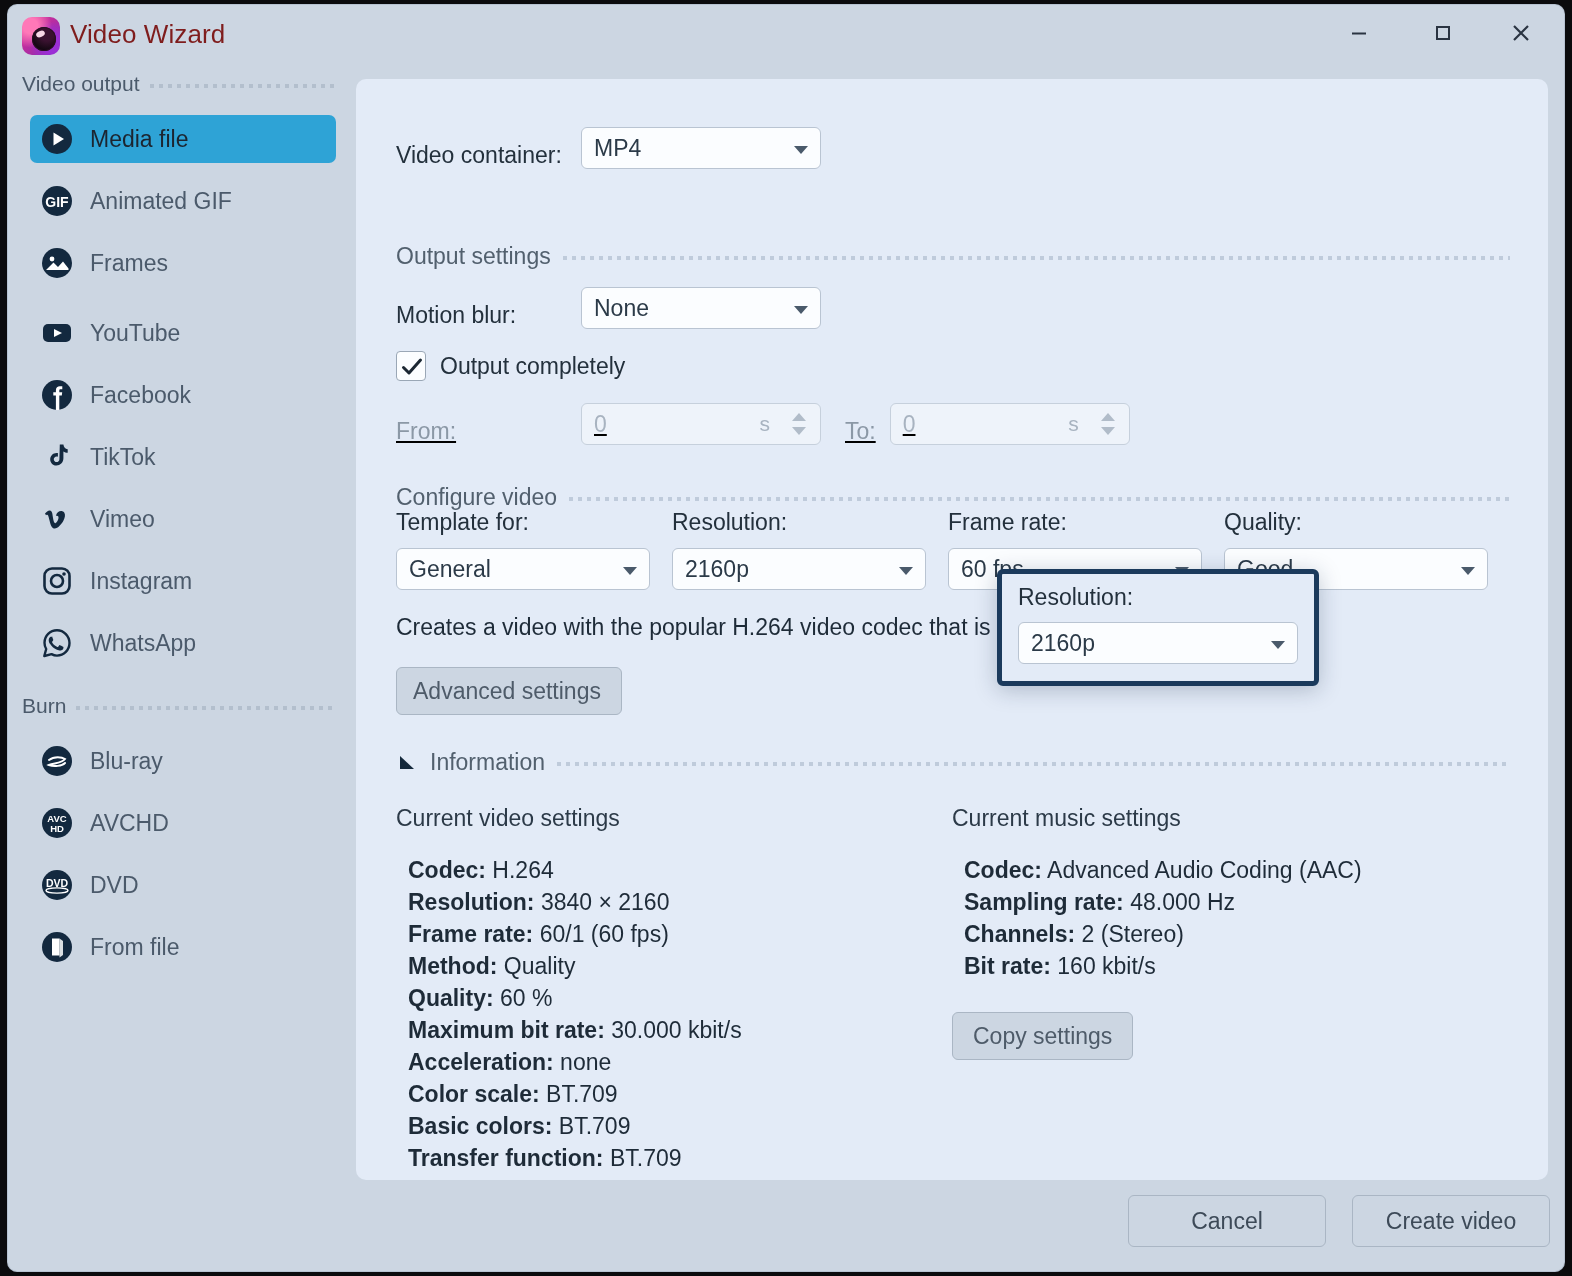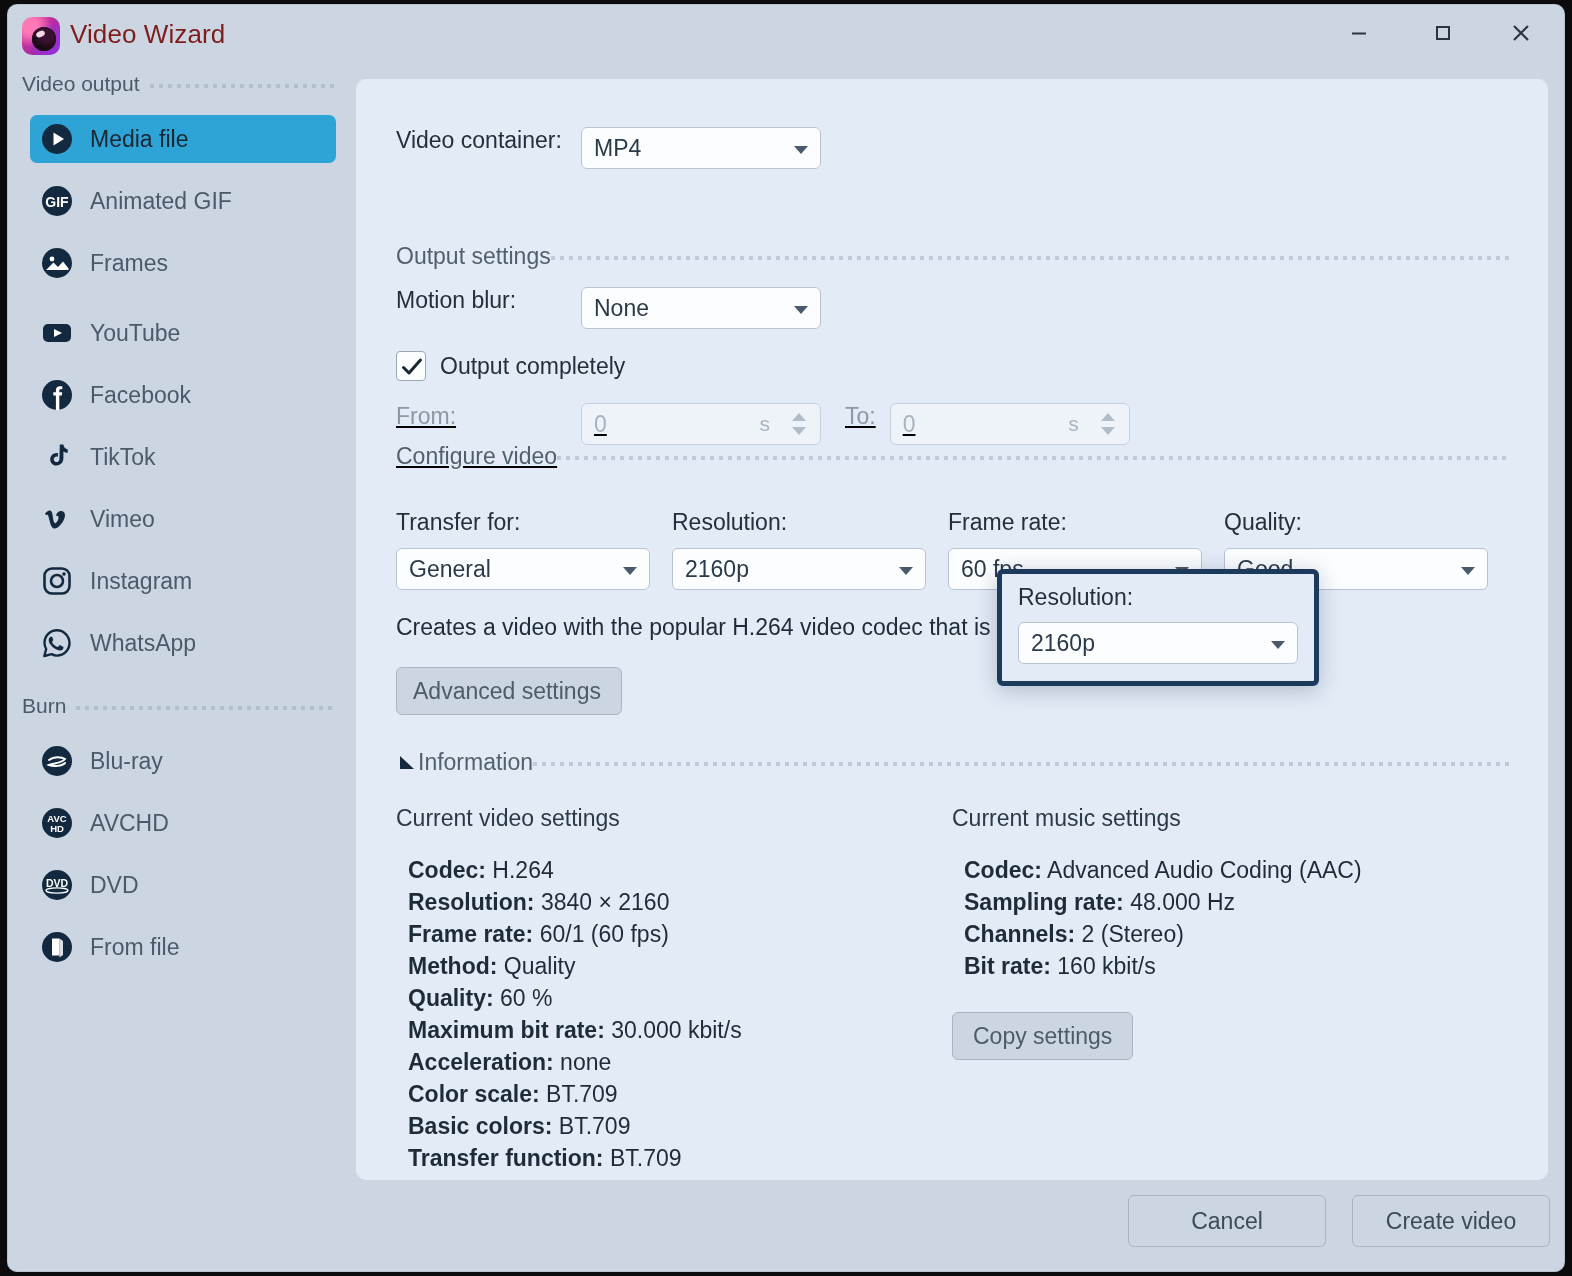--- a/index.html
+++ b/index.html
@@ -92,26 +92,26 @@
 
   
   #panel {
     position: absolute; left: 348px; top: 74px;
     width: 1192px; height: 1101px;
     background: #e3ebf7;
     border-radius: 10px;
   }
   #panel-inner { position: absolute; inset: 0; }
 
-  .row { position: absolute; display: flex; align-items: flex-start; }
+  .row { position: absolute; display: flex; align-items: flex-end; }
   .lbl { color: #23303c; font-size: 23px; }
   .lbl.dim { color: #8b98a6; }
 
   .sep {
-    position: absolute; display: flex; align-items: center; 
+    position: absolute; display: flex; align-items: center; gap: 12px;
   }
   .sep .t { color: #52606e; font-size: 23px; white-space: nowrap; }
   .sep .dots {
     flex: 1; height: 4px; margin-top: 3px;
     background-image: linear-gradient(to right, #bfcbdb 0 4px, transparent 4px 9px);
     background-size: 9px 4px; background-repeat: repeat-x;
   }
 
   .combo {
     position: relative;
@@ -447,27 +447,27 @@
         </span>
         <span class="lbl dim" style="margin:0 14px 0 24px;">To:</span>
         <span class="spin" style="width:240px;">
           <span>0</span>
           <span class="unit">s</span>
           <span class="up"></span>
           <span class="dn"></span>
         </span>
       </div>
 
-      <div class="sep" style="left:40px; top:364px; width:1114px;text-decoration:underline;">
+      <div class="sep" style="left:40px; top:405px; width:1114px;">
         <span class="t">Configure video</span>
         <span class="dots"></span>
       </div>
 
       <div style="position:absolute; left:40px; top:430px; width:254px;">
-        <div class="lbl" style="margin-bottom:12px;">Transfer for:</div>
+        <div class="lbl" style="margin-bottom:12px;">Template for:</div>
         <div class="combo">
           <span>General</span>
           <span class="arrow"></span>
         </div>
       </div>
 
       <div style="position:absolute; left:316px; top:430px; width:254px;">
         <div class="lbl" style="margin-bottom:12px;">Resolution:</div>
         <div class="combo">
           <span>2160p</span>

